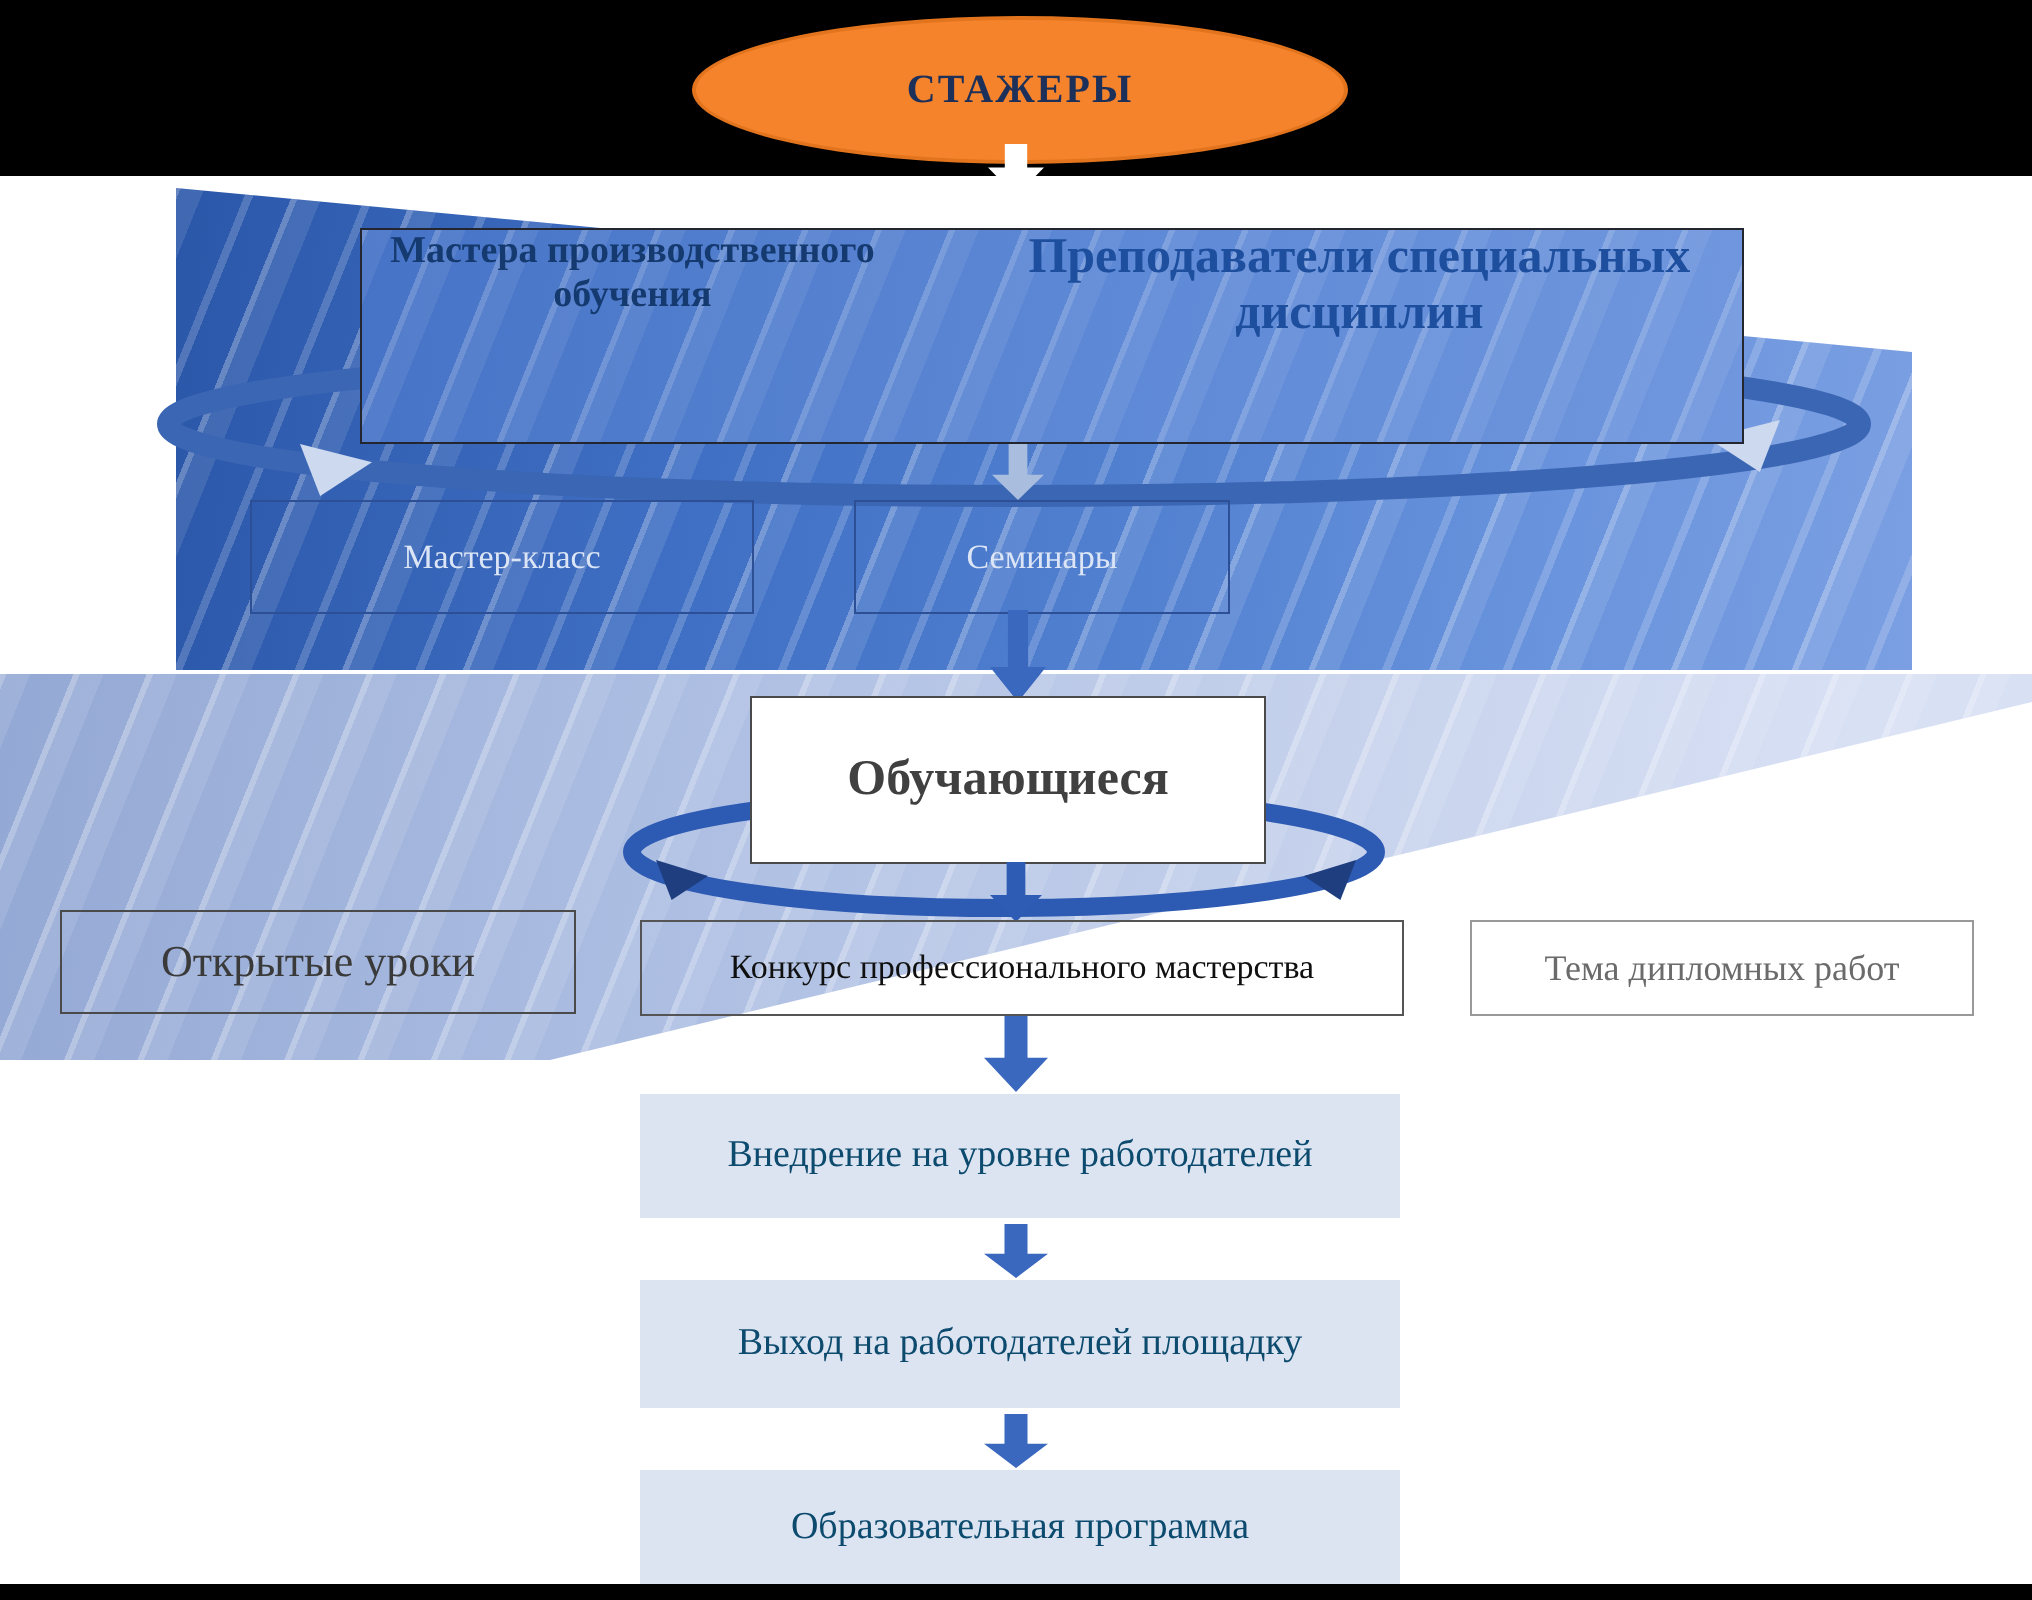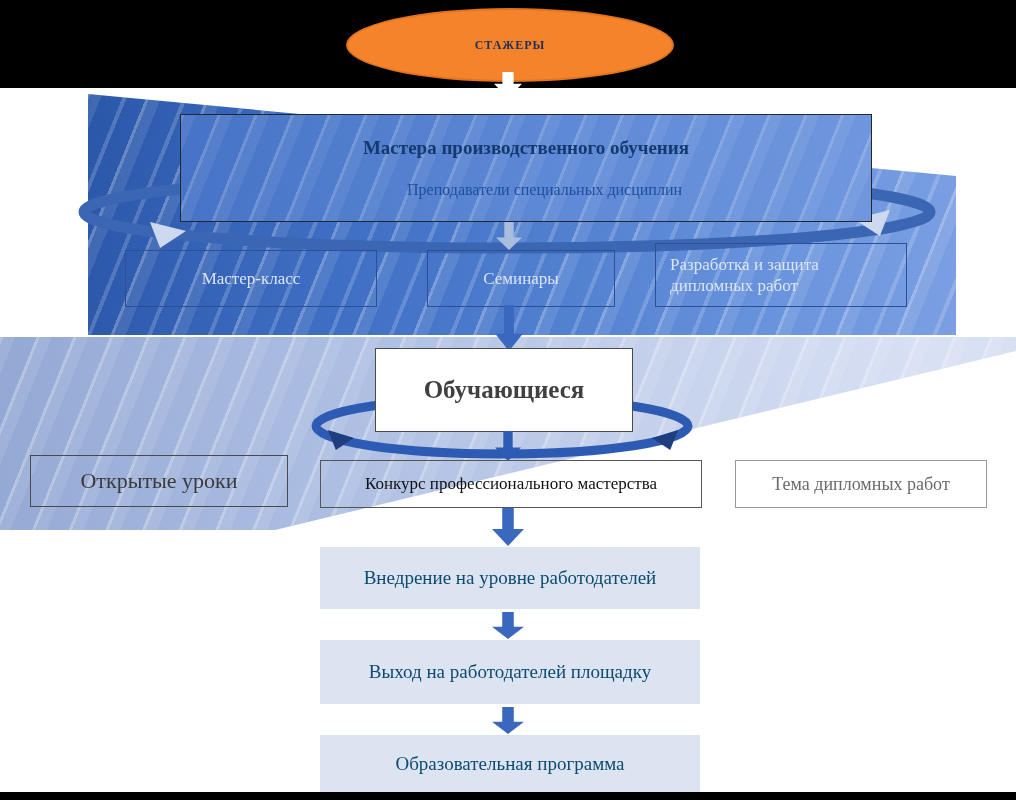--- a/index.html
+++ b/index.html
@@ -6,21 +6,21 @@
   #stage{position:relative;width:1016px;height:800px;background:#000;overflow:hidden;
          font-family:"Liberation Serif","DejaVu Serif",serif;}
   .abs{position:absolute;}
   .ctr{display:flex;align-items:center;justify-content:center;text-align:center;}
 
   #slide{left:0;top:88px;width:1016px;height:704px;background:#ffffff;}
 
   
   #trainees{left:346px;top:8px;width:324px;height:70px;border-radius:50%;
             background:#f5832c;border:2px solid #e2741e;}
-  #trainees span{font-size:12px;font-weight:bold;letter-spacing:1px;color:#1c3059;}
+  #trainees span{font-size:20px;font-weight:bold;letter-spacing:1px;color:#1c3059;}
 
   #white-arrow{left:494px;top:72px;width:28px;height:26px;background:#ffffff;
     clip-path:polygon(30% 0,70% 0,70% 45%,100% 45%,50% 100%,0 45%,30% 45%);}
 
   
   #swoosh{left:88px;top:92px;width:868px;height:243px;
     clip-path:polygon(0 2px,868px 84px,868px 243px,0 243px);
     background-image:
       repeating-linear-gradient(112deg,rgba(255,255,255,.28) 0 3px,rgba(255,255,255,.10) 3px 14px,rgba(255,255,255,0) 14px 34px,rgba(255,255,255,.18) 34px 38px,rgba(255,255,255,0) 38px 56px),
       linear-gradient(96deg,#2b57a9 0%,#3f6fc4 30%,#5180d0 55%,#6a94dd 80%,#7b9fe2 100%);}
@@ -29,23 +29,23 @@
   #cycle-big-head-l{left:150px;top:222px;width:36px;height:26px;background:#ccd9ef;
     clip-path:polygon(0 0,100% 35%,28% 100%);}
   #cycle-big-head-r{left:854px;top:210px;width:36px;height:26px;background:#ccd9ef;
     clip-path:polygon(0 35%,100% 0,72% 100%);}
 
   
   #mentors-box{left:180px;top:114px;width:690px;height:106px;border:1px solid #23262e;
     background-image:
       repeating-linear-gradient(112deg,rgba(255,255,255,.20) 0 3px,rgba(255,255,255,.07) 3px 14px,rgba(255,255,255,0) 14px 34px),
       linear-gradient(96deg,#4673c6 0%,#5e89d6 55%,#7097de 100%);
-    display:flex;flex-direction:column;justify-content:space-evenly;text-align:center;}
+    display:flex;flex-direction:row;justify-content:space-evenly;text-align:center;}
   #mentors-box .l1{font-size:19px;font-weight:bold;color:#143a70;}
-  #mentors-box .l2{font-size:16px;font-weight:normal;color:#1d4f9e;padding-left:37px;}
+  #mentors-box .l2{font-size:25px;font-weight:bold;color:#1d4f9e;padding-left:37px;}
 
   .blue-box{border:1px solid #2c4f96;color:#dbe5f6;font-size:17px;}
   #master-class{left:125px;top:250px;width:250px;height:55px;}
   #seminars{left:427px;top:250px;width:186px;height:55px;}
   #diploma-dev{left:655px;top:243px;width:252px;height:64px;display:flex;align-items:center;
     text-align:left;padding-left:14px;box-sizing:border-box;line-height:1.25;}
 
   
   .down-arrow{clip-path:polygon(32% 0,68% 0,68% 55%,100% 55%,50% 100%,0 55%,32% 55%);}
   #arrow-seminars{left:496px;top:222px;width:26px;height:28px;background:#a9bede;}
@@ -106,21 +106,20 @@
 
   <div id="mentors-box" class="abs">
     <div class="l1">Мастера производственного обучения</div>
     <div class="l2">Преподаватели специальных дисциплин</div>
   </div>
 
   <div id="arrow-seminars" class="abs down-arrow"></div>
 
   <div id="master-class" class="abs ctr blue-box">Мастер-класс</div>
   <div id="seminars" class="abs ctr blue-box">Семинары</div>
-  <div id="diploma-dev" class="abs blue-box">Разработка и защита дипломных работ</div>
 
   <div id="band" class="abs"></div>
 
   <div id="arrow-students" class="abs"></div>
 
   <svg id="cycle-small" class="abs" viewBox="0 0 384 68">
     <ellipse cx="192" cy="34" rx="186" ry="28" fill="none" stroke="#2d5ab2" stroke-width="9"></ellipse>
   </svg>
 
   <div id="students" class="abs ctr">

